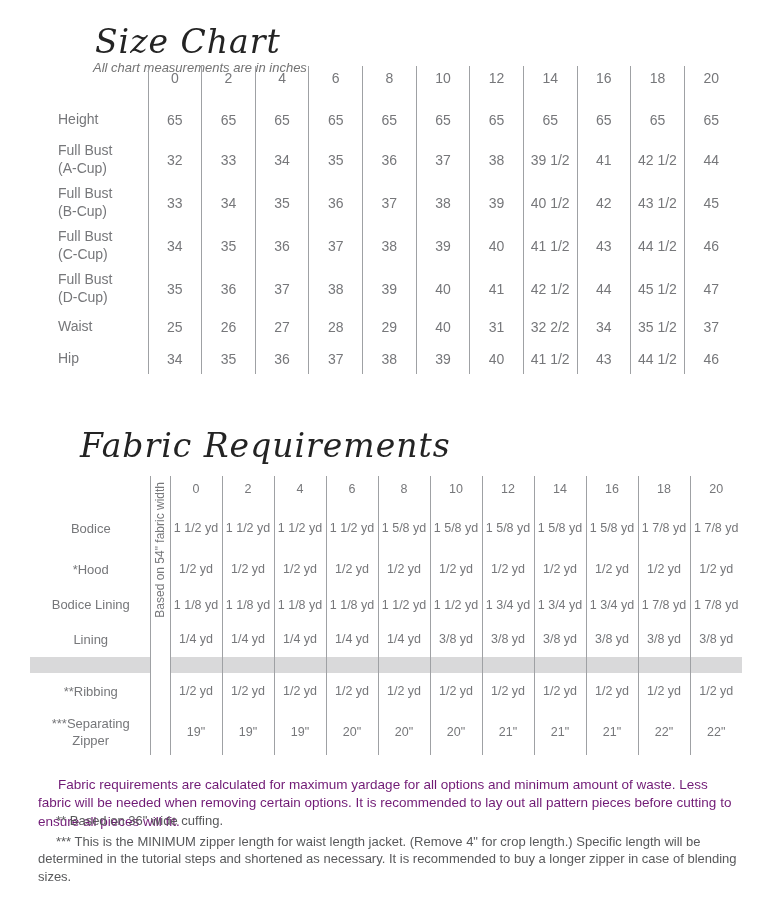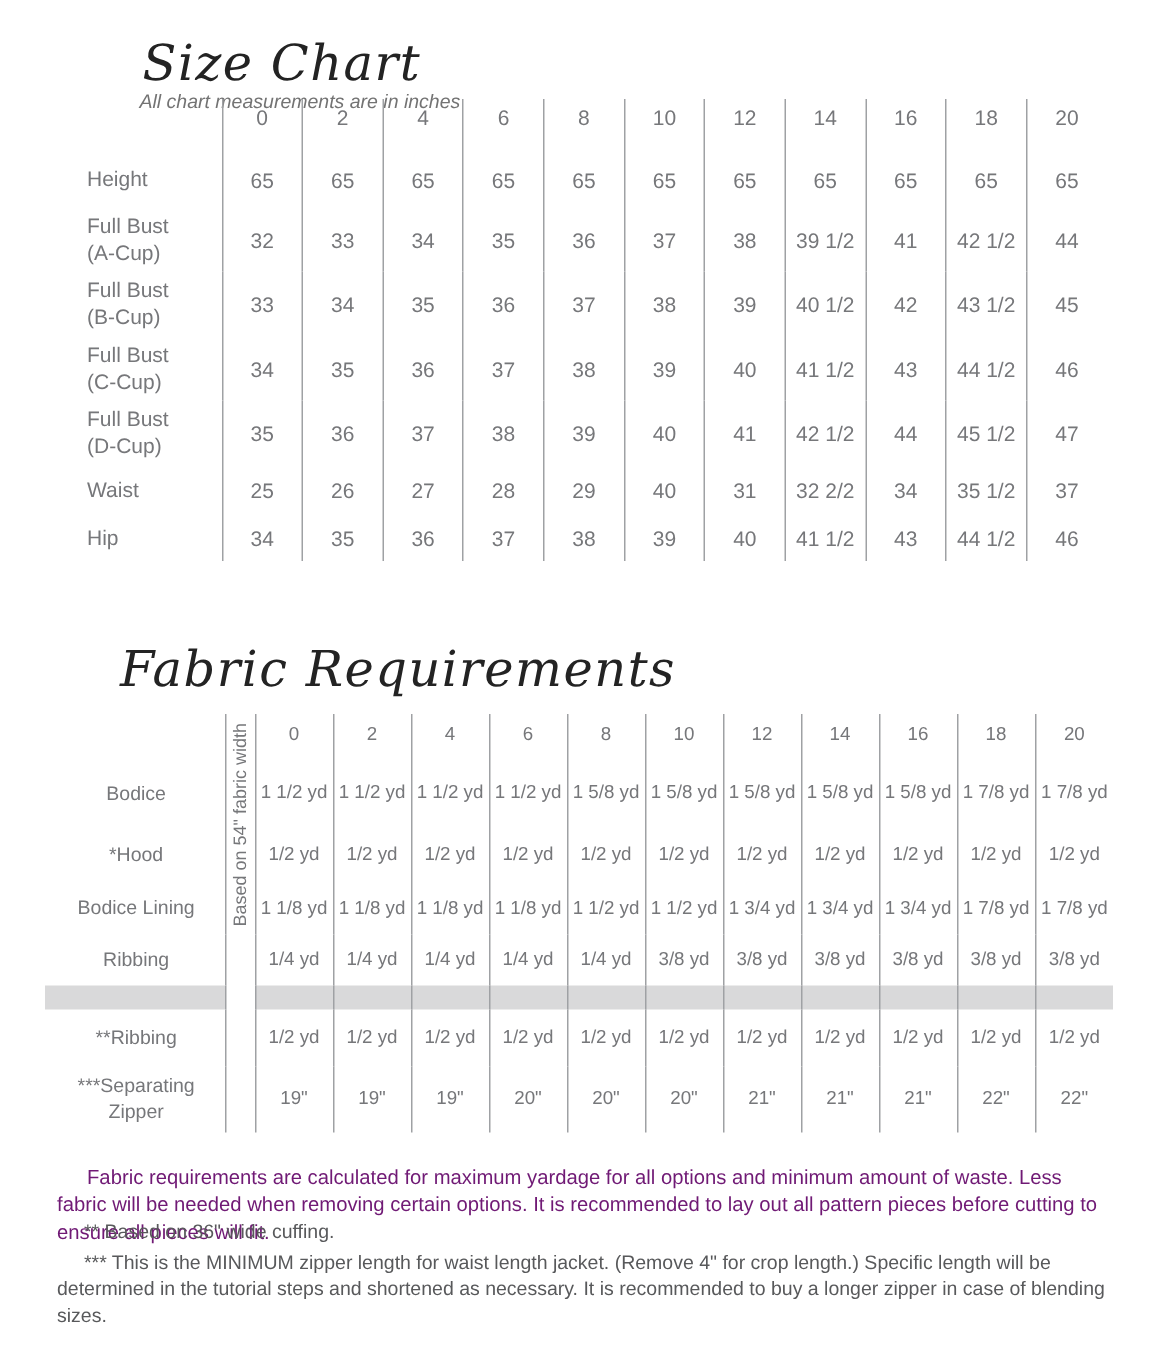--- a/index.html
+++ b/index.html
@@ -265,21 +265,21 @@
           <td class="fr-val sep">1 1/8 yd</td>
           <td class="fr-val sep">1 1/2 yd</td>
           <td class="fr-val sep">1 1/2 yd</td>
           <td class="fr-val sep">1 3/4 yd</td>
           <td class="fr-val sep">1 3/4 yd</td>
           <td class="fr-val sep">1 3/4 yd</td>
           <td class="fr-val sep">1 7/8 yd</td>
           <td class="fr-val sep">1 7/8 yd</td>
         </tr>
         <tr style="height: 34px;">
-          <td class="fr-lbl">Ribbing</td>
+          <td class="fr-lbl">Lining</td>
           <td class="fr-val sep">1/4 yd</td>
           <td class="fr-val sep">1/4 yd</td>
           <td class="fr-val sep">1/4 yd</td>
           <td class="fr-val sep">1/4 yd</td>
           <td class="fr-val sep">1/4 yd</td>
           <td class="fr-val sep">3/8 yd</td>
           <td class="fr-val sep">3/8 yd</td>
           <td class="fr-val sep">3/8 yd</td>
           <td class="fr-val sep">3/8 yd</td>
           <td class="fr-val sep">3/8 yd</td>

